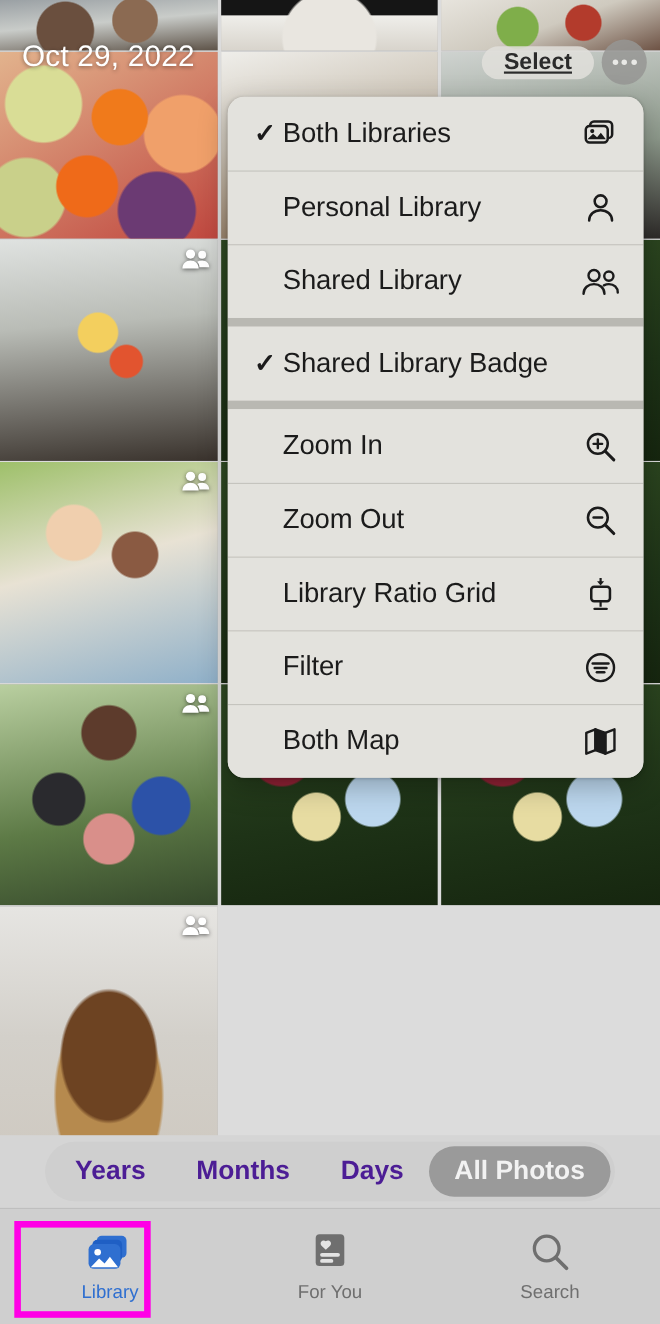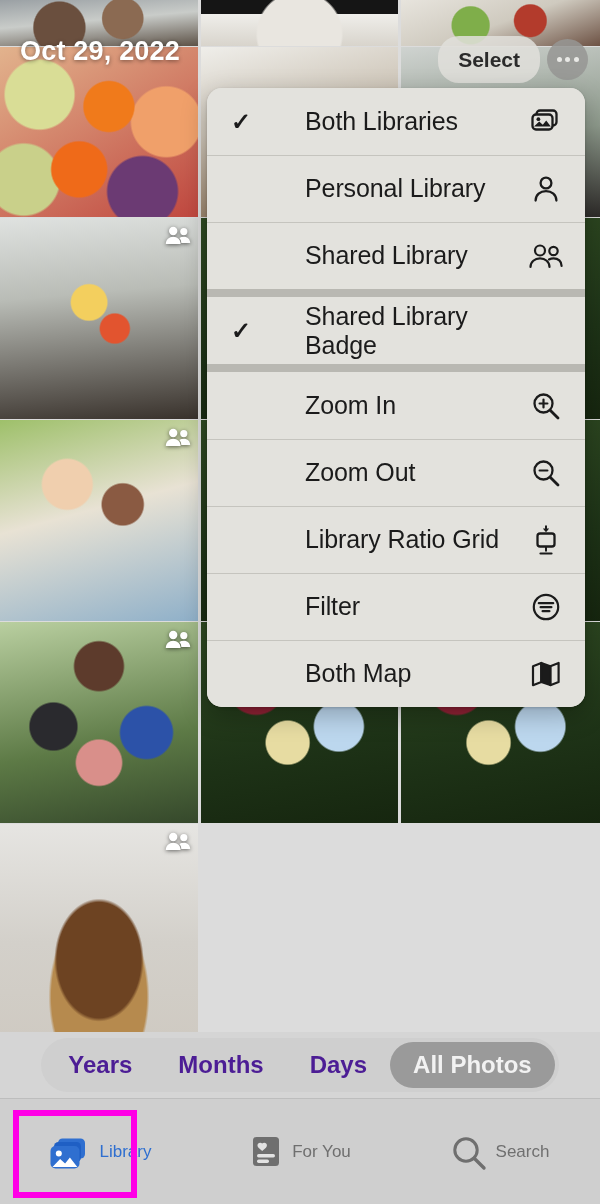--- a/index.html
+++ b/index.html
@@ -67,28 +67,28 @@
      radial-gradient(circle at 70% 52%,#bcd7ee 0 14%,transparent 15%),
      linear-gradient(170deg,#2f4a22 0%,#1e3317 60%,#16260f 100%);}
 
   
   .badge{ position:absolute; right:7px; top:7px; width:26px; height:20px; }
   .badge svg{ display:block; filter:drop-shadow(0 1px 2px rgba(0,0,0,.55)); }
 
   
   #date-label{
     position:absolute; left:20px; top:36px; z-index:6;
-    font-size:27px; font-weight:700; color:#fff; letter-spacing:.2px;
+    font-size:27px; font-weight:400; color:#fff; letter-spacing:.2px;
     text-shadow:0 1px 4px rgba(0,0,0,.45);
   }
   #top-actions{ position:absolute; right:12px; top:36px; z-index:6; display:flex; align-items:center; gap:7px; }
   #select-btn{
-    height:47px; padding:0 20px; border-radius:21px;
+    height:30px; padding:0 20px; border-radius:21px;
     background:rgba(225,224,219,.86); color:#2b2b2b;
-    font-size:21px; font-weight:600; display:flex; align-items:center;
+    font-size:21px; font-weight:600; display:flex; align-items:center;text-decoration:underline;
   }
   #more-btn{
     width:41px; height:41px; border-radius:50%;
     background:rgba(150,150,148,.86);
     display:flex; align-items:center; justify-content:center; gap:3.5px;
   }
   #more-btn i{ width:5px; height:5px; border-radius:50%; background:#e9e9e6; display:block; }
 
   
   #ctx-menu{
@@ -98,21 +98,21 @@
   }
   .mi{
     position:relative; height:67px; display:flex; align-items:center;
     padding:0 22px 0 24px; background:#e3e2dd;
   }
   .mi + .mi::before{
     content:""; position:absolute; left:0; right:0; top:0; height:1px;
     background:rgba(120,118,110,.28);
   }
   .mi .chk{ width:26px; font-size:24px; color:#1b1b1b; font-weight:700; line-height:1; flex:0 0 26px; }
-  .mi .lbl{ flex:1; font-size:25px; color:#1b1b1b; letter-spacing:-.1px;margin-left:48px; }
+  .mi .lbl{ flex:1; font-size:25px; color:#1b1b1b; letter-spacing:-.1px; }
   .mi .ic{ width:34px; height:34px; display:flex; align-items:center; justify-content:center; }
   .mi .ic svg{ display:block; }
   .sep{ height:8px; background:#b9b8b2; }
   .sep + .mi::before{ display:none; }
 
   
   #seg-wrap{
     position:absolute; left:0; right:0; top:1032px; height:66px;
     background:#d5d5d5; display:flex; align-items:center; justify-content:center; z-index:12;
   }
@@ -124,21 +124,21 @@
     padding:0 23px; height:46px; display:flex; align-items:center;
     font-size:24px; font-weight:600; color:#4c1d95; border-radius:23px;
   }
   .seg.active{ background:#9a9a9a; color:#f2f2f2; }
 
   #tabbar{
     position:absolute; left:0; right:0; top:1098px; height:106px;
     background:#cfcfcf; display:flex; z-index:12;
     border-top:1px solid #bdbdbd;
   }
-  .tab{ flex:1; display:flex; flex-direction:row; align-items:center; justify-content:center; gap:9px; }
+  .tab{ flex:1; display:flex; flex-direction:column; align-items:center; justify-content:center; gap:9px; }
   .tab .ticon{ height:38px; display:flex; align-items:flex-end; }
   .tab .tlabel{ font-size:17px; color:#6f6f6f; }
   .tab.active .tlabel{ color:#2f6fd0; }
   #hl-box{
     position:absolute; left:13px; top:1110px; width:124px; height:88px;
     border:6px solid #ff00e6; z-index:30; pointer-events:none;
   }
 </style>
 </head>
 <body>

